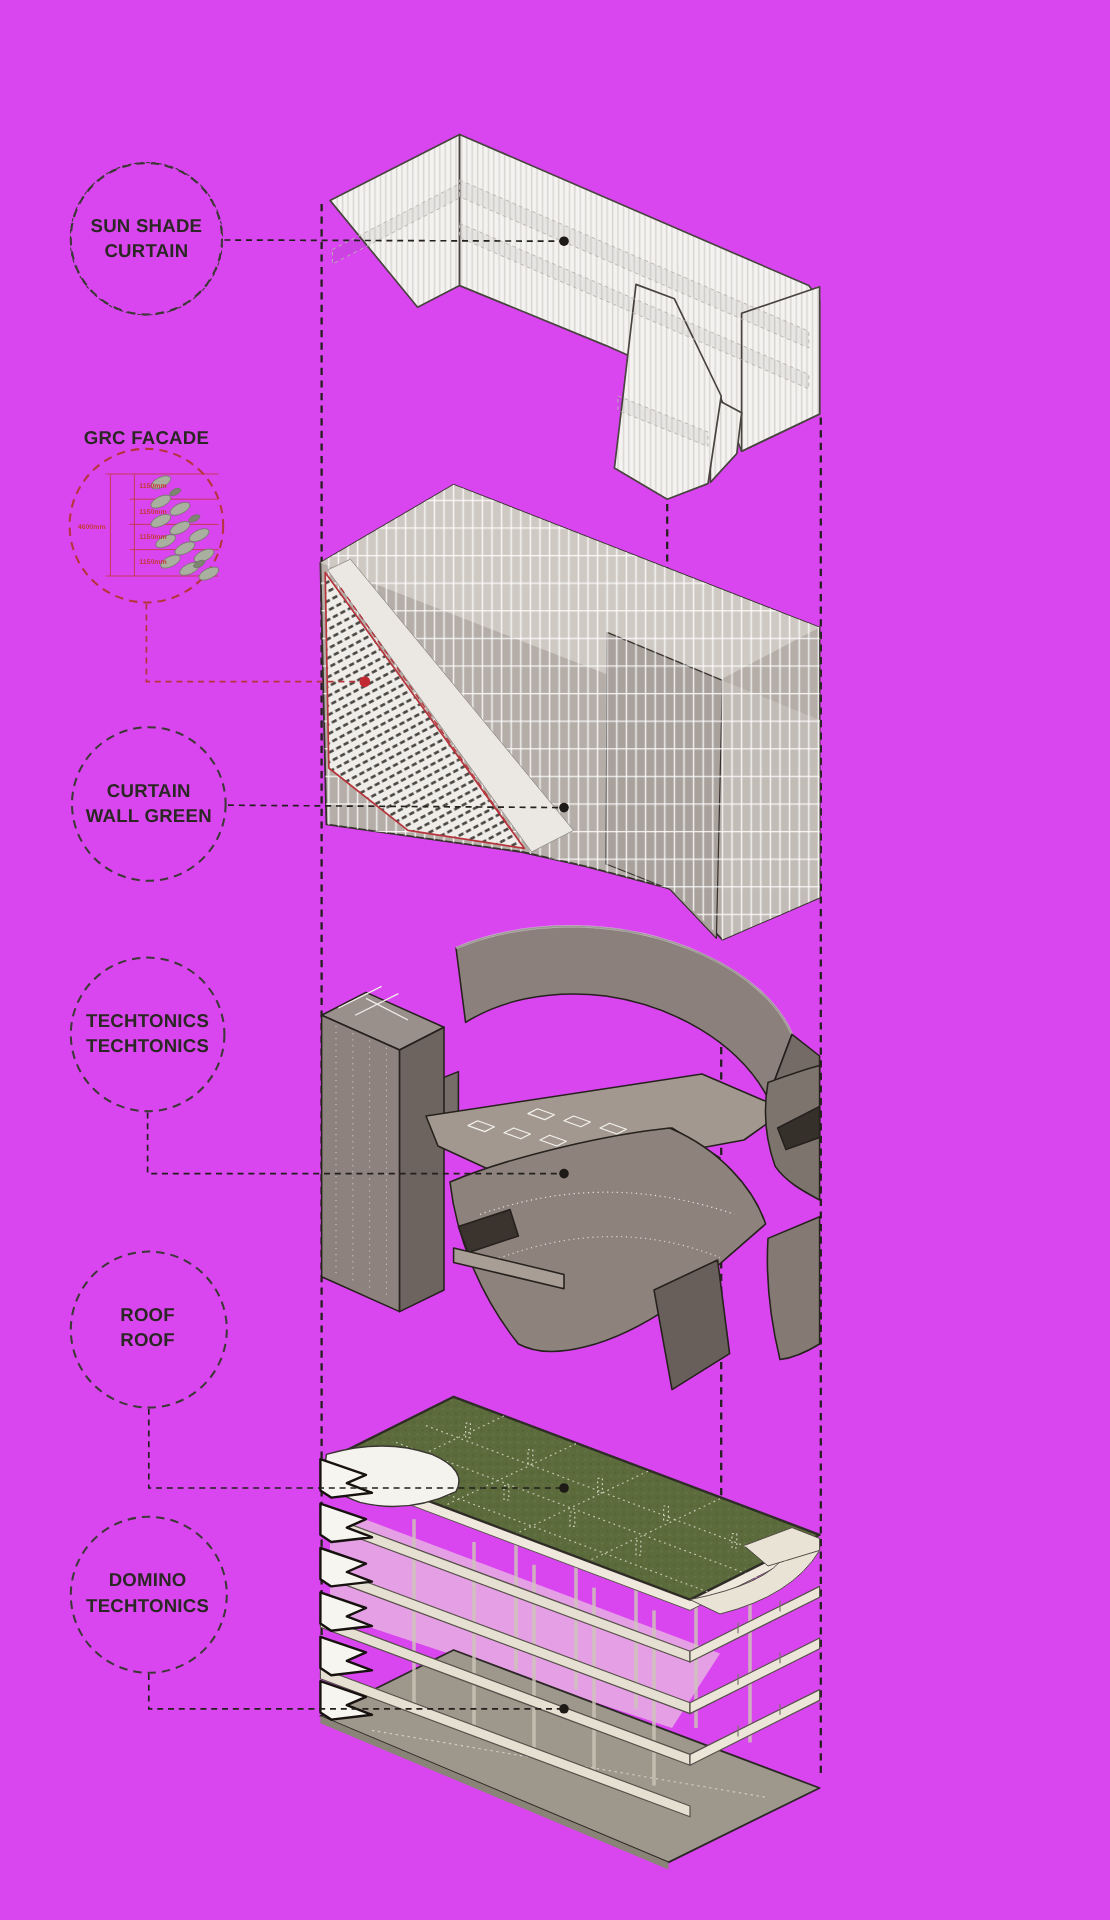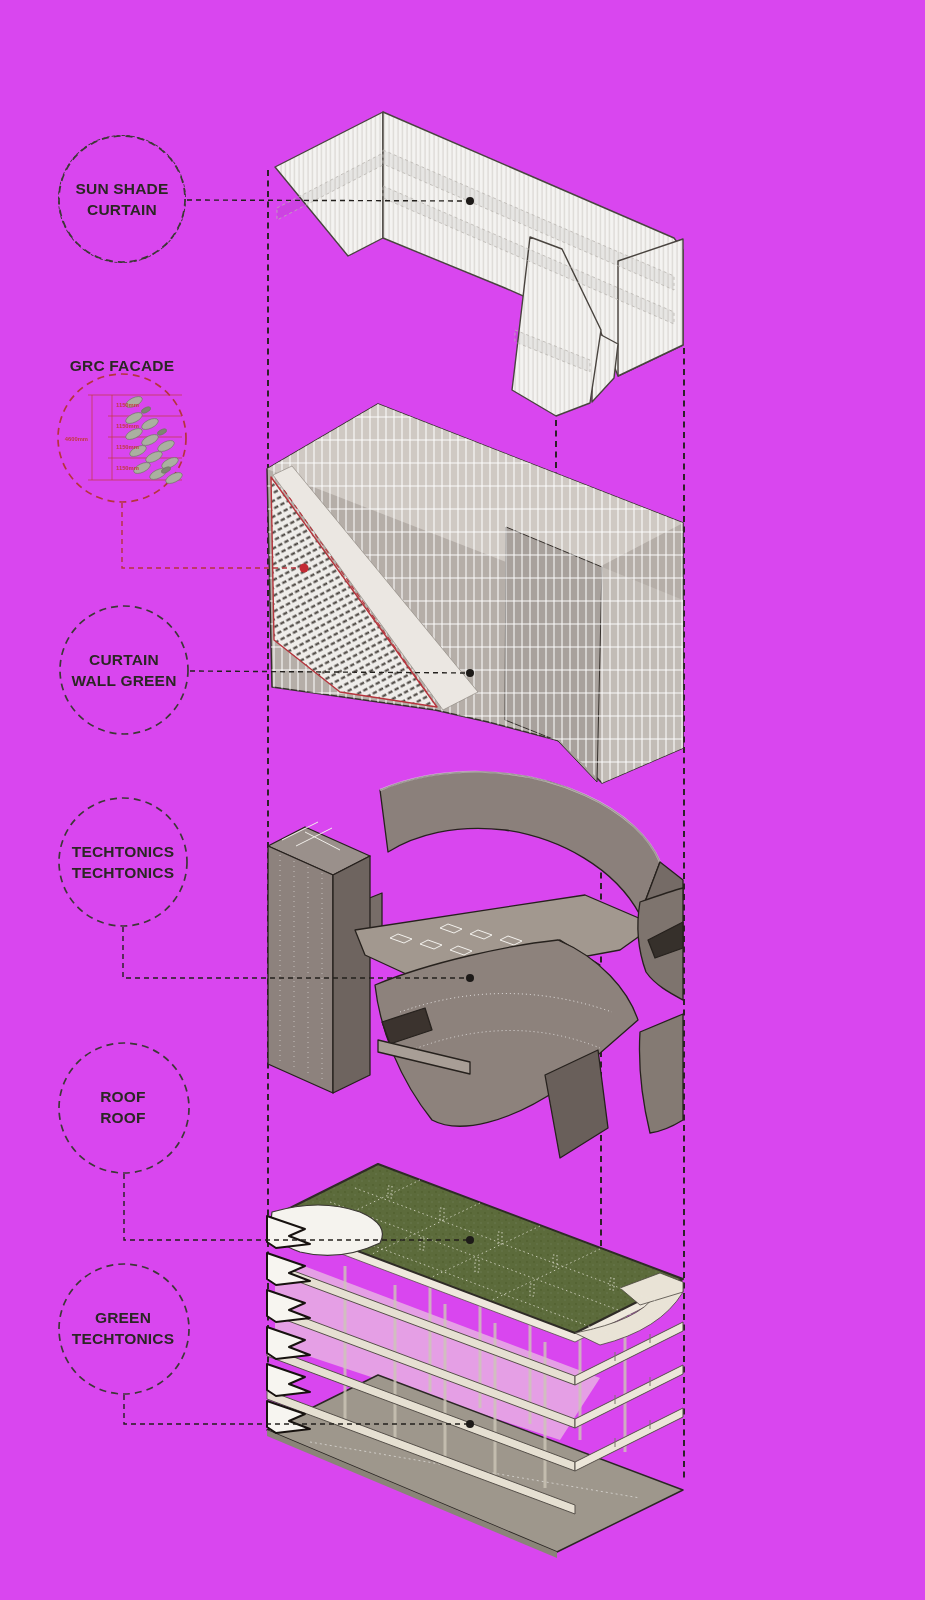--- a/index.html
+++ b/index.html
@@ -270,18 +270,18 @@
 
 <div class="callout" style="left:59px;top:1043px;border:none;">
   <div class="callout-label">
     <div>ROOF</div>
     <div>ROOF</div>
   </div>
 </div>
 
 <div class="callout" style="left:59px;top:1264px;border:none;">
   <div class="callout-label">
-    <div>GREEN</div>
+    <div>DOMINO</div>
     <div>TECHTONICS</div>
   </div>
 </div>
 
 </div>
 
 </body></html>

